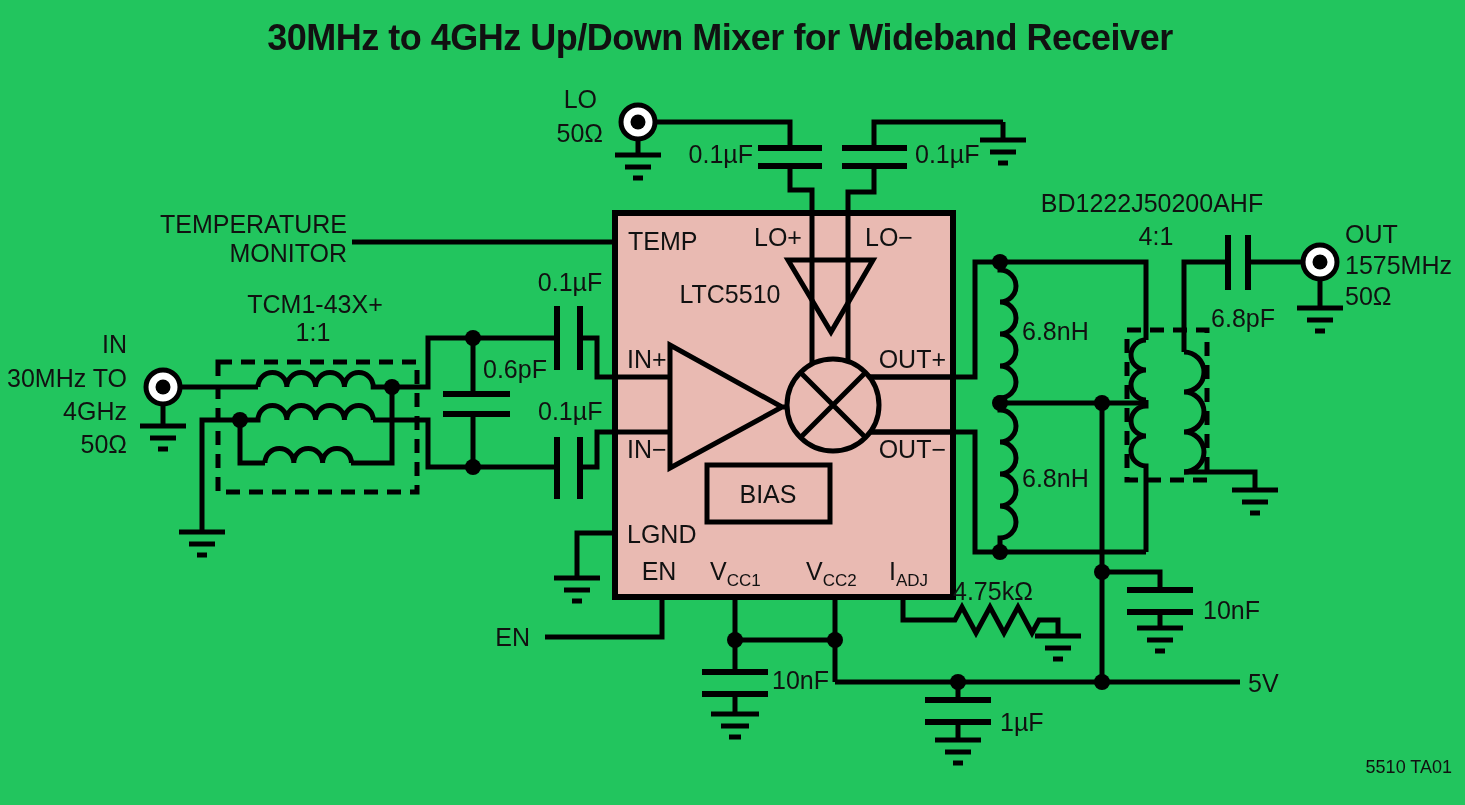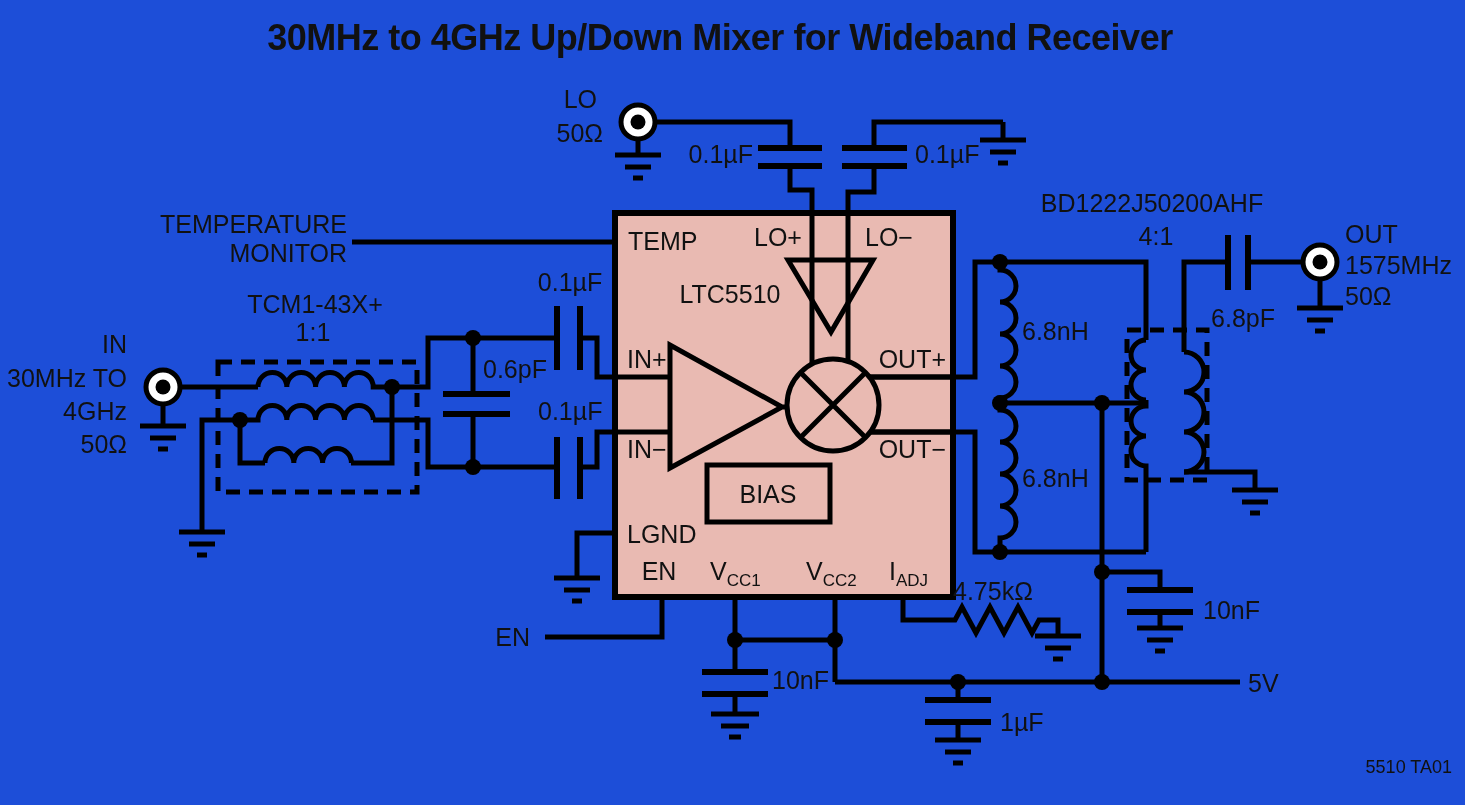--- a/index.html
+++ b/index.html
@@ -1,16 +1,16 @@
 <!DOCTYPE html>
 <html><head>
 <meta charset="utf-8">
 <style>
   html,body{margin:0;padding:0;background:#fff;}
-  .page{position:relative;width:1465px;height:805px;background:#1d4ed8;overflow:hidden;
+  .page{position:relative;width:1465px;height:805px;background:#22c55e;overflow:hidden;
         font-family:"Liberation Sans",sans-serif;}
   svg{display:block;}
   svg text{fill:#111;font-family:"Liberation Sans",sans-serif;font-size:25px;}
   .title{font-size:36px;font-weight:bold;letter-spacing:-0.5px;}
   .sub{font-size:17px;}
   .fig{font-size:18px;}
   .w{fill:none;stroke:#000;stroke-width:5;stroke-linejoin:miter;stroke-linecap:butt;}
   .p{fill:none;stroke:#000;stroke-width:6;stroke-linecap:butt;}
   .dash{fill:none;stroke:#000;stroke-width:5;stroke-dasharray:14 9;}
   .icbox{stroke:#000;stroke-width:6;}

